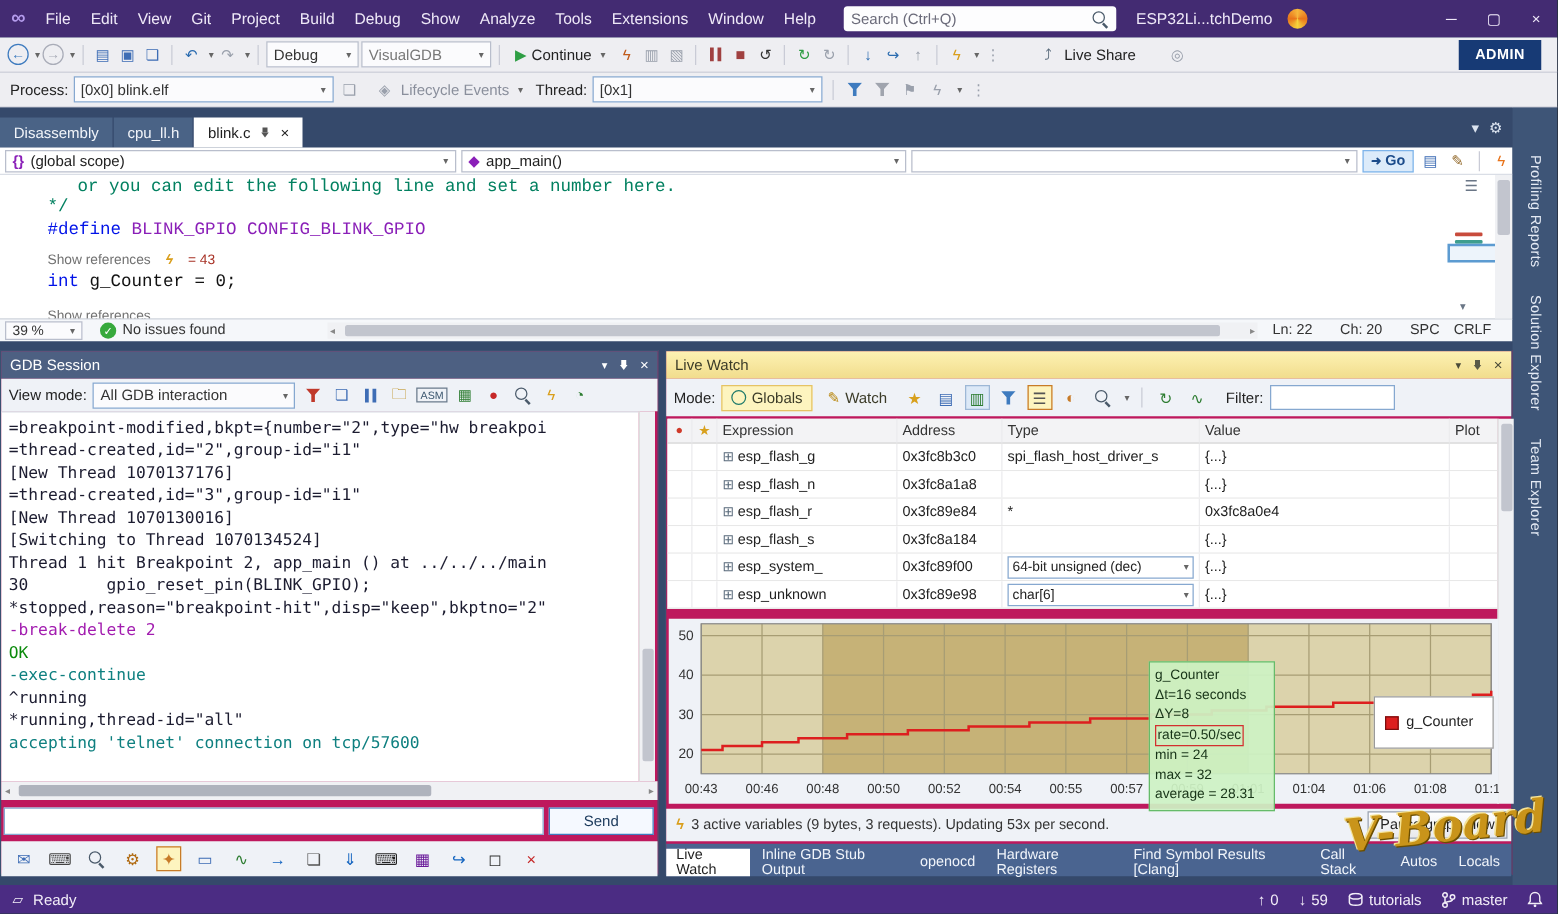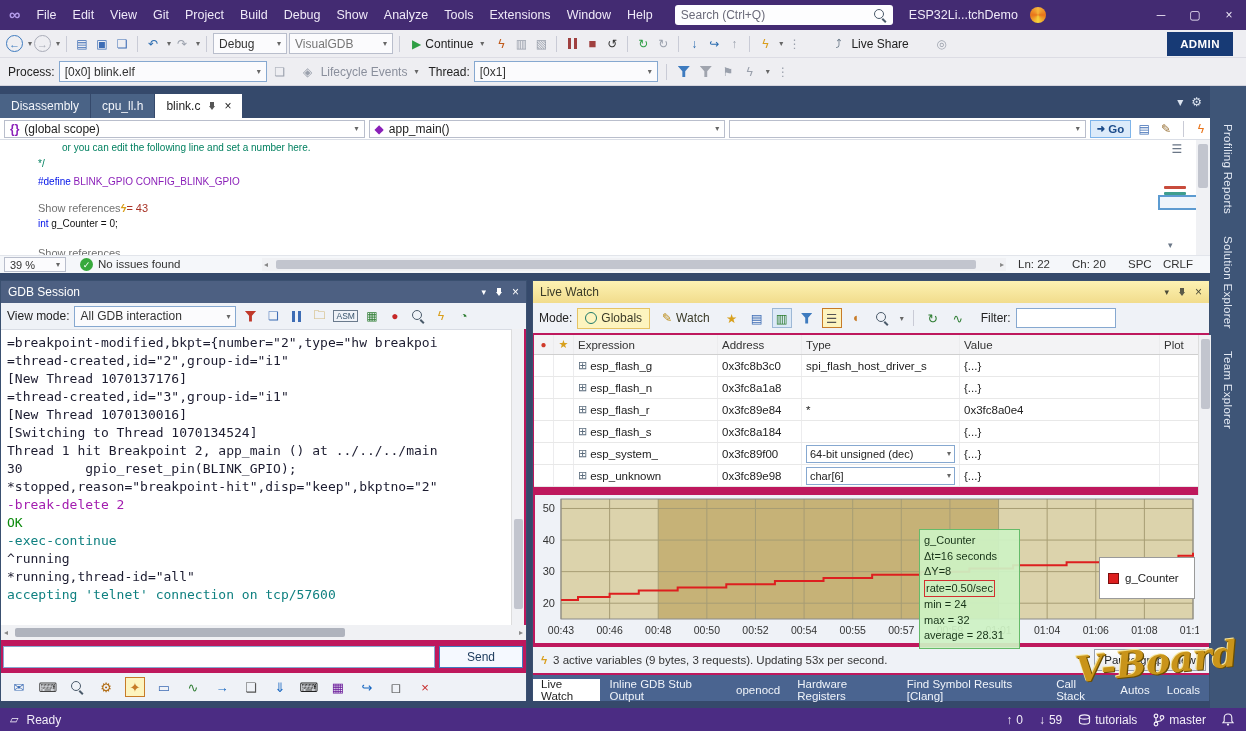--- a/index.html
+++ b/index.html
@@ -40,22 +40,22 @@
 .dtab{height:24px;display:flex;align-items:center;padding:0 11px;background:#4A6386;color:#F2F5FA;font-size:12px;margin-right:1px}
 .dtab.active{background:#FFFFFF;color:#1E1E1E}
 .dtab .x{margin-left:7px;font-size:12px}
 .docwell-icons{margin-left:auto;display:flex;gap:8px;align-items:center;height:32px;padding:0 8px;color:#DCE4F0}
 
 .navbar{left:0;top:118px;width:1210px;height:22px;background:#fff;border-bottom:1px solid #DADEE6;display:flex;align-items:center;gap:4px;padding-left:4px}
 .navcombo{display:inline-flex;align-items:center;justify-content:space-between;border:1px solid #B9BECC;height:18px;background:#fff;font-size:12px;padding:0 5px}
 .gobtn{display:inline-flex;align-items:center;gap:3px;height:18px;padding:0 6px;background:#DCEBFA;border:1px solid #7EB4EA;color:#1B4B8A;font-weight:bold;font-size:11.5px}
 
 .editor{left:0;top:140px;width:1210px;height:115px;background:#fff;overflow:hidden}
-.cl{position:absolute;font-family:Liberation Sans, sans-serif;font-size:10px;white-space:pre}
-.lens{position:absolute;font-size:11px;color:#717171;white-space:pre;display:flex;align-items:center;gap:0}
+.cl{position:absolute;font-family:Liberation Mono, monospace;font-size:14px;white-space:pre}
+.lens{position:absolute;font-size:11px;color:#717171;white-space:pre;display:flex;align-items:center;gap:12px}
 .kw{color:#0012E8}.macro{color:#8A1FB8}.cmt{color:#028060}
 .lensval{color:#A83226}
 .bolt{color:#D99E1B;font-weight:bold;font-style:italic}
 .mapmark{position:absolute;height:3px;border-radius:1px}
 .scrolltrack{position:absolute;background:#F0F1F4}
 .thumb{position:absolute;background:#C2C5CE;border-radius:2px}
 
 .edstatus{left:0;top:255px;width:1210px;height:18px;background:#F5F7FA;border-top:1px solid #E2E5EB;font-size:11.5px;color:#333}
 .okc{width:13px;height:13px;border-radius:50%;background:#37A93C;color:#fff;font-size:9px;display:inline-flex;align-items:center;justify-content:center}
 

